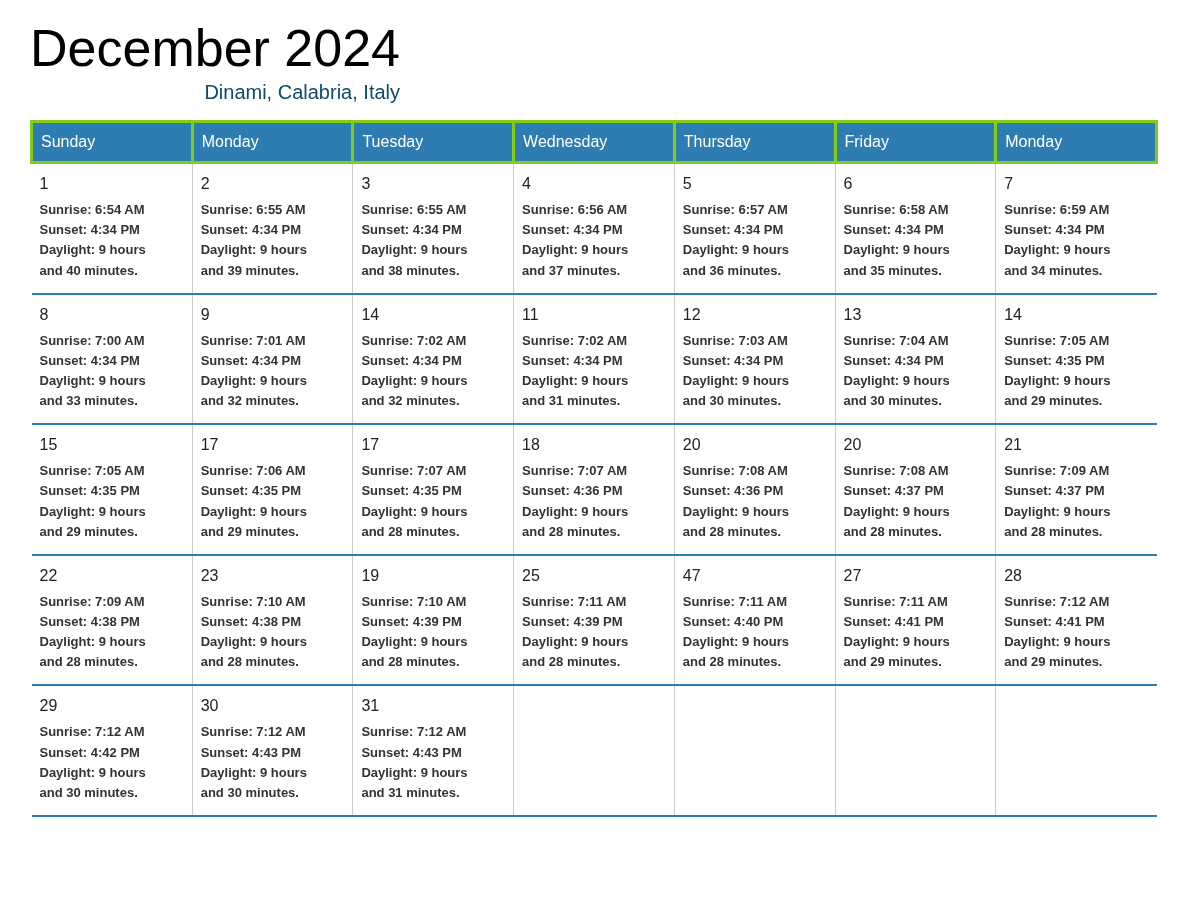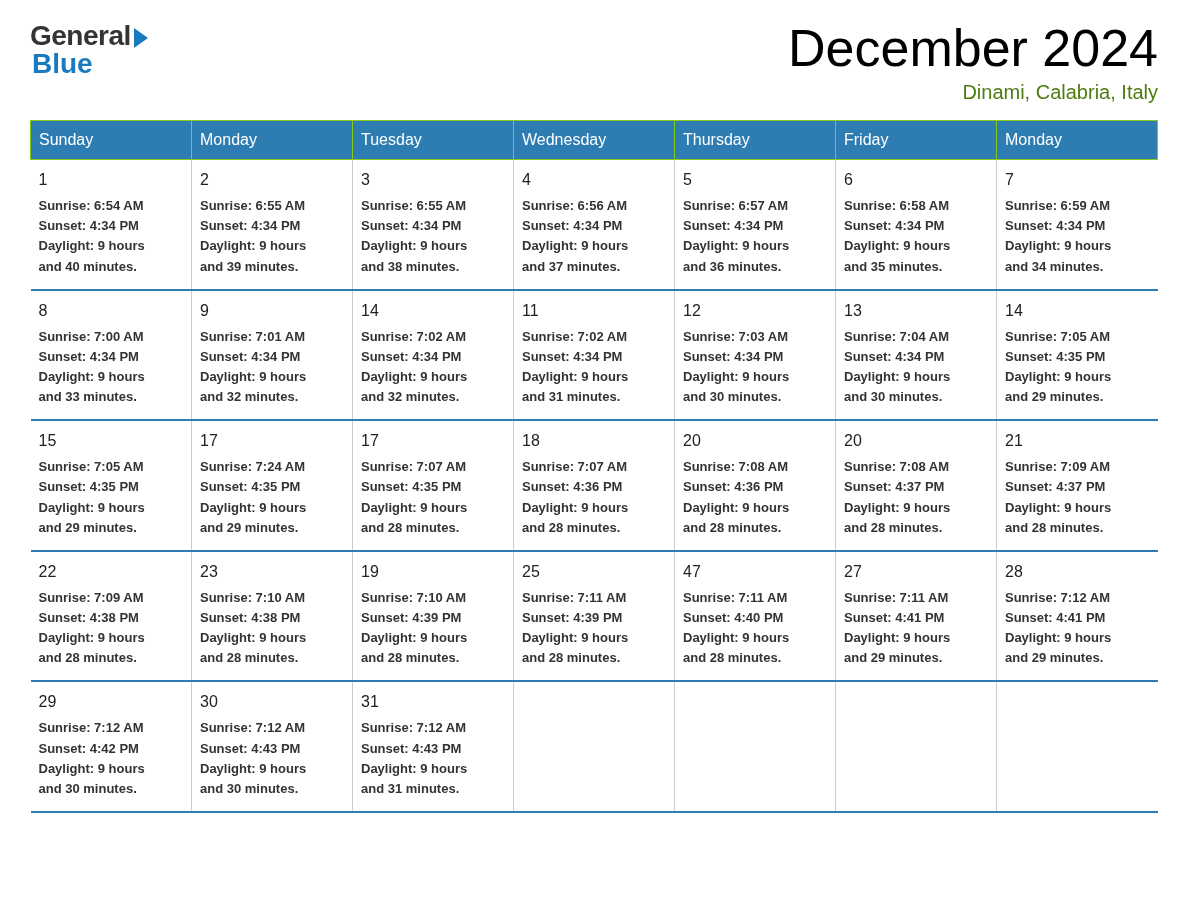--- a/index.html
+++ b/index.html
@@ -51,38 +51,38 @@
       text-align: right;
     }
     .month-title {
       font-size: 52px;
       font-weight: normal;
       color: #000000;
       line-height: 1.1;
     }
     .location {
       font-size: 20px;
-      color: #4d7c0f;
+      color: #0c4a6e;
       margin-top: 4px;
     }
     table {
       width: 100%;
       border-collapse: collapse;
       table-layout: fixed;
     }
     thead tr {
       background-color: #2d7db3;
     }
     thead th {
       color: #fff;
       font-size: 16px;
       font-weight: normal;
       padding: 10px 8px;
       text-align: left;
-      border: 1px solid #84cc16;
+      border: 3px solid #84cc16;
     }
     tbody tr {
       border-bottom: 2px solid #2d7db3;
     }
     tbody td {
       vertical-align: top;
       padding: 8px 8px 12px 8px;
       font-size: 13px;
       color: #333;
       border-right: 1px solid #ccc;
@@ -103,27 +103,20 @@
       font-size: 13px;
       color: #333;
       line-height: 1.55;
       font-weight: bold;
     }
   </style>
 </head>
 <body>
 
 <div class="header">
-  <div class="logo">
-    <div class="logo-top">
-      <span class="logo-general">General</span>
-      <div class="logo-arrow"></div>
-    </div>
-    <span class="logo-blue">Blue</span>
-  </div>
   <div class="title-block">
     <div class="month-title">December 2024</div>
     <div class="location">Dinami, Calabria, Italy</div>
   </div>
 </div>
 
 <table>
   <thead>
     <tr>
     <th>Sunday</th>
@@ -241,21 +234,21 @@
       <tr>
         <td>
           <span class="day-num">15</span>
           <div class="day-info" style="white-space: pre-line;">Sunrise: 7:05 AM
 Sunset: 4:35 PM
 Daylight: 9 hours
 and 29 minutes.</div>
         </td>
         <td>
           <span class="day-num">17</span>
-          <div class="day-info" style="white-space: pre-line;">Sunrise: 7:24 AM
+          <div class="day-info" style="white-space: pre-line;">Sunrise: 7:06 AM
 Sunset: 4:35 PM
 Daylight: 9 hours
 and 29 minutes.</div>
         </td>
         <td>
           <span class="day-num">17</span>
           <div class="day-info" style="white-space: pre-line;">Sunrise: 7:07 AM
 Sunset: 4:35 PM
 Daylight: 9 hours
 and 28 minutes.</div>

